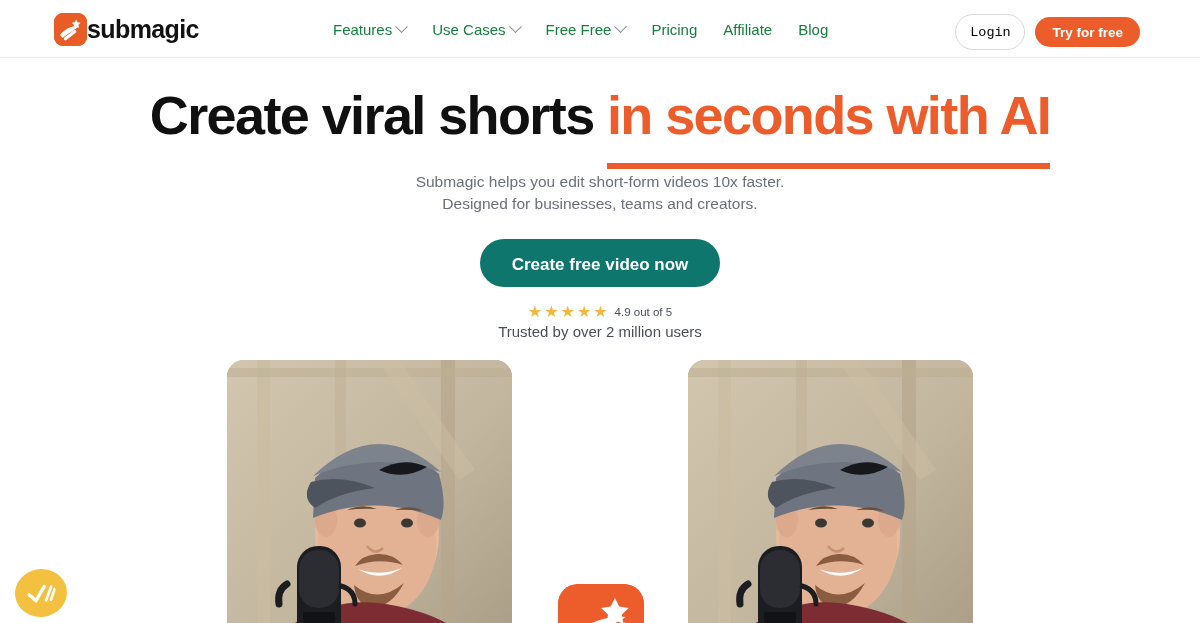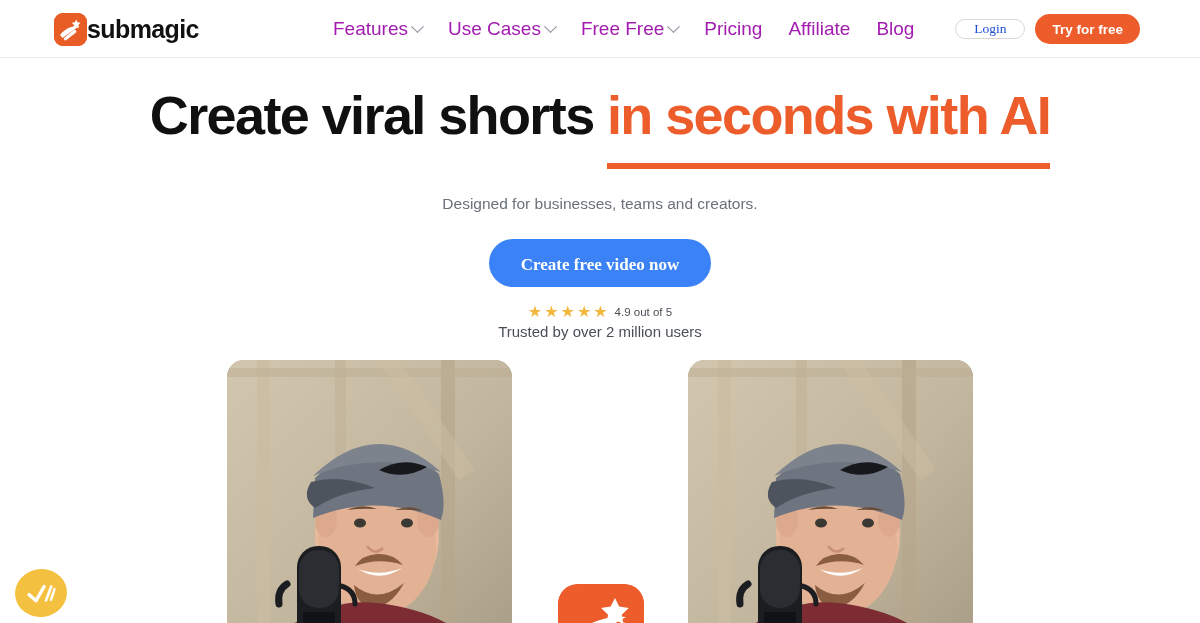--- a/index.html
+++ b/index.html
@@ -41,46 +41,46 @@
   }
 
   .nav {
     position:absolute;
     left:333px; top:0; height:58px;
     display:flex; align-items:center;
     gap:26px;
   }
   .nav-item {
     display:flex; align-items:center; gap:5px;
-    font-size:19px;
-    color:#a21caf;
+    font-size:15px;
+    color:#15803d;
     cursor:pointer;
     white-space:nowrap;
   }
   .chev {
     display:inline-block;
     width:9px; height:9px;
     border-right:1.6px solid #8b8f98;
     border-bottom:1.6px solid #8b8f98;
     transform:rotate(45deg) translate(-2px,-2px);
   }
 
   .header-actions {
     position:absolute;
     right:60px; top:14px;
     display:flex; align-items:center; gap:10px;
   }
   .btn-login {
-    width:70px; height:20px;
+    width:70px; height:36px;
     border:1px solid #d8d8d8;
     border-radius:999px;
     background:#ffffff;
-    color:#1d4ed8;
+    color:#000000;
     font-size:13.5px;
-    font-family:Liberation Serif, serif;
+    font-family:Liberation Mono, monospace;
     cursor:pointer;
   }
   .btn-try {
     height:30px;
     padding:8px 17px;
     border:none;
     border-radius:999px;
     background:#ED5D2B;
     color:#ffffff;
     font-size:13.5px;
@@ -113,25 +113,25 @@
     line-height:1.42;
     color:#6b7079;
   }
 
   .cta-wrap { margin-top:24px; }
   .btn-cta {
     height:48px;
     padding:16px 32px;
     border:none;
     border-radius:999px;
-    background:#3b82f6;
+    background:#0f766e;
     color:#ffffff;
     font-size:17px;
     font-weight:bold;
-    font-family:Liberation Serif, serif;
+    font-family:Liberation Sans, sans-serif;
     cursor:pointer;
   }
 
   .rating { margin-top:17px; }
   .rating-row {
     display:flex; align-items:center; justify-content:center; gap:7px;
   }
   .stars { display:flex; gap:2px; line-height:1; }
   .star { color:#F3B73E; font-size:16px; line-height:1; }
   .rating-text { font-size:11.5px; color:#4a4f57; }
@@ -226,21 +226,21 @@
     <button class="btn-login">Login</button>
     <button class="btn-try">Try for free</button>
   </div>
 </div>
 
 <div class="hero">
 
   <h1 class="headline"><span>Create viral shorts </span><span class="accent">in seconds with AI</span></h1>
 
   <p class="subhead">
-    <br>
+    <span>Submagic helps you edit short-form videos 10x faster.</span><br>
     <span>Designed for businesses, teams and creators.</span>
   </p>
 
   <div class="cta-wrap">
     <button class="btn-cta">Create free video now</button>
   </div>
 
   <div class="rating">
     <div class="rating-row">
       <span class="stars">

